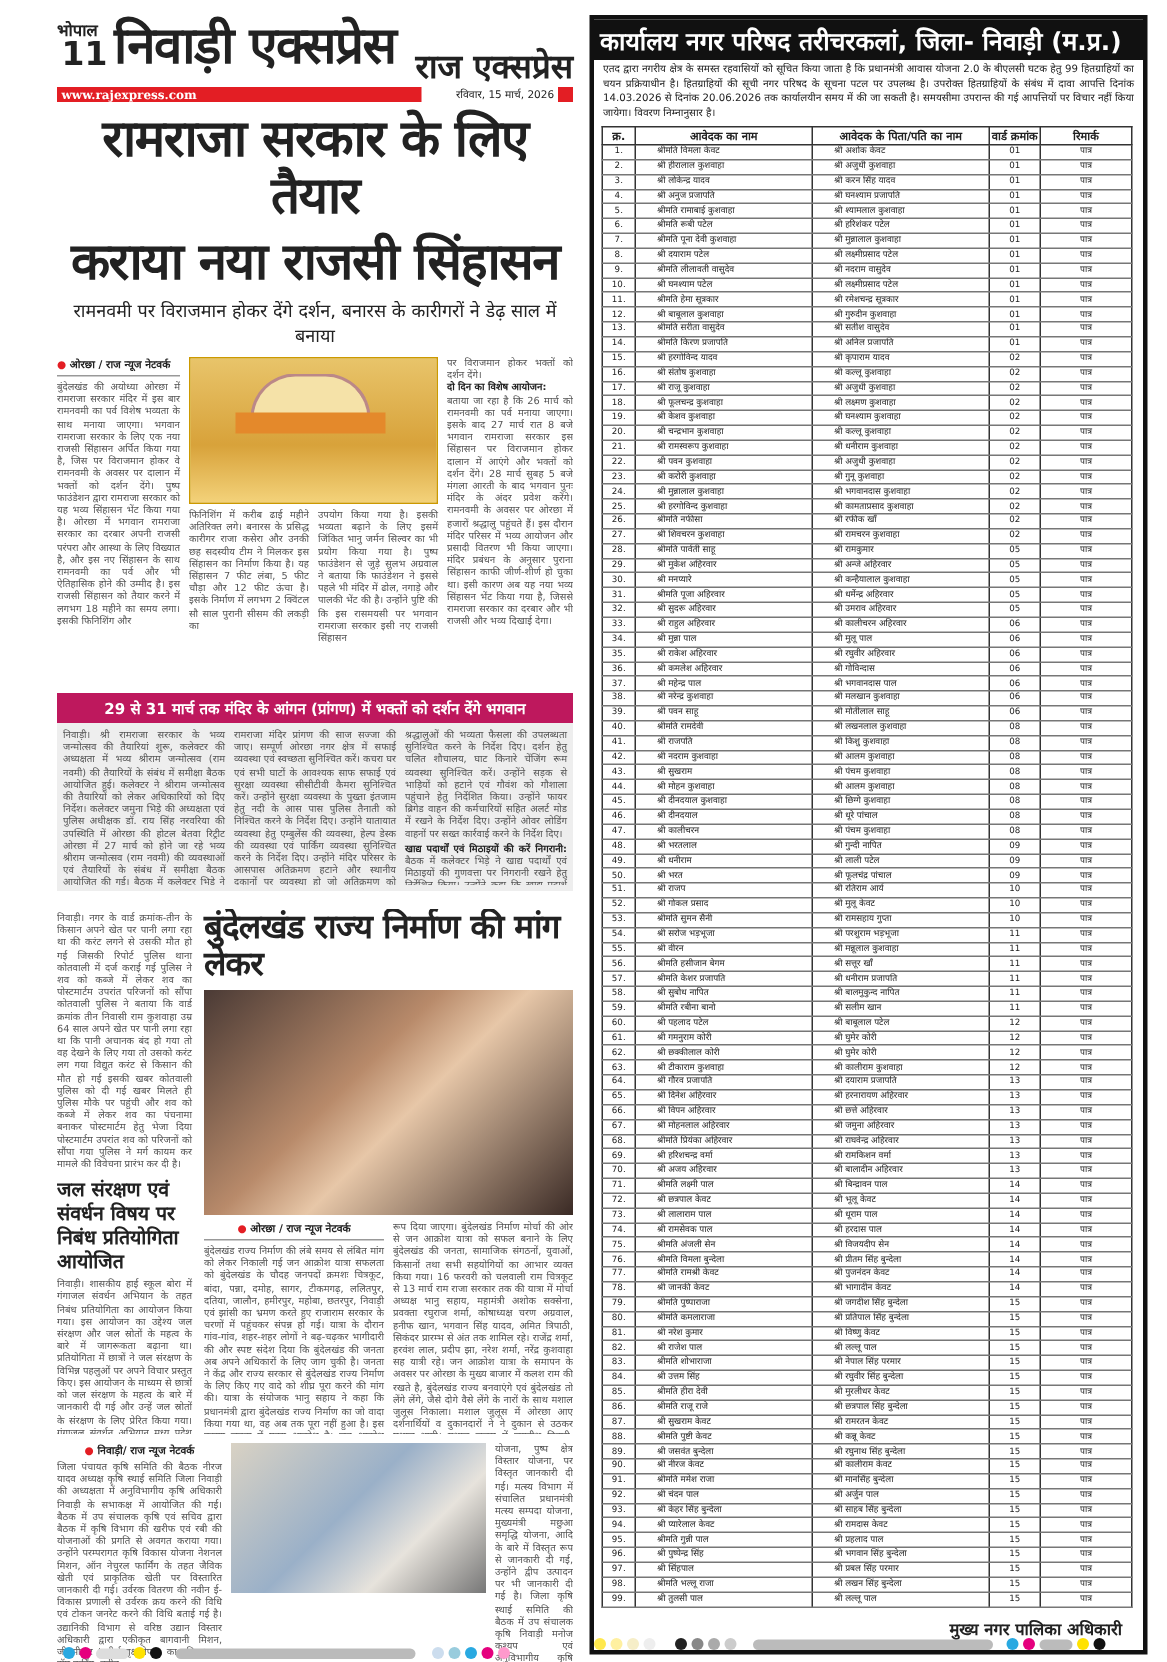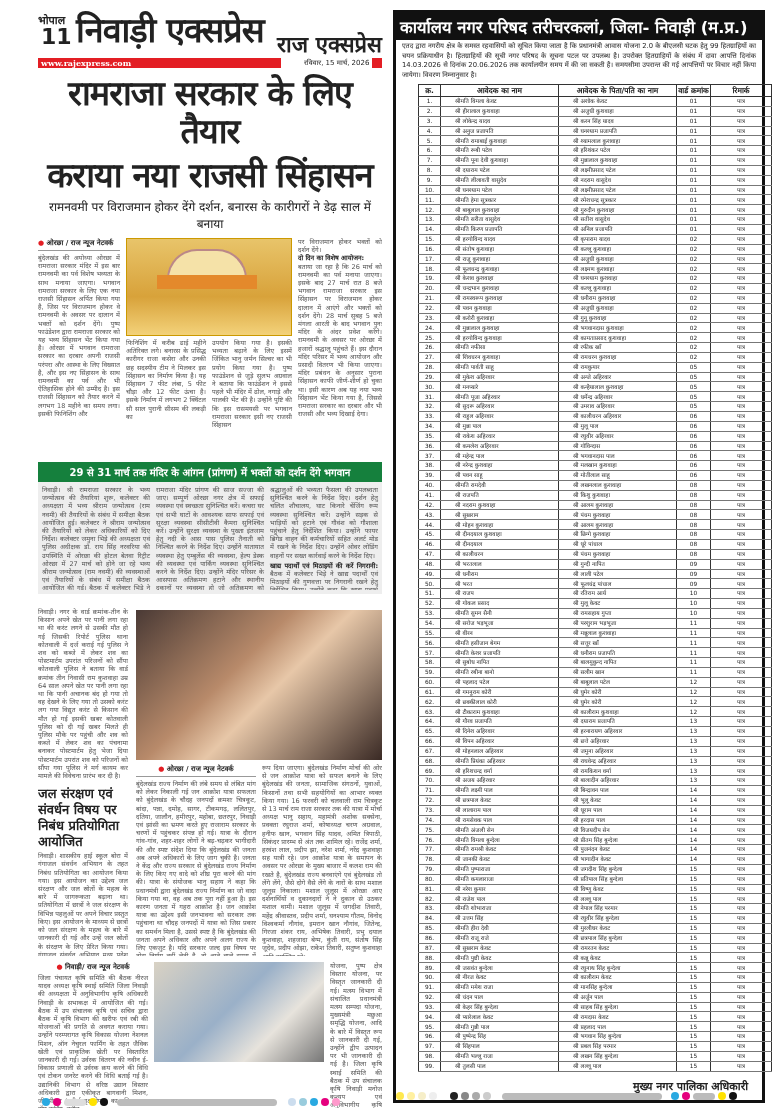--- a/index.html
+++ b/index.html
@@ -15,32 +15,32 @@
 .datebar{position:absolute;left:266px;top:58px;font-size:7px}
 .redsq{position:absolute;right:0;top:58px;width:10px;height:10px;background:#e31e24}
 .h1{font-size:34px;font-weight:900;line-height:38px;text-align:center;letter-spacing:-1px;margin-top:6px}
 .subh{font-size:12px;text-align:center;margin:4px 0 6px}
 .byline{font-size:7px;font-weight:bold}
 .byline .dot{color:#e31e24}
 .txt{font-size:6.5px;line-height:8.2px;color:#555;text-align:justify}
 .txt b{color:#222}
 .imgph{background:linear-gradient(#e8c46a,#d8a23a 60%,#f3d27a);border:1px solid #c90}
 .greybox{background:#eee;margin-top:6px;padding:0 0 4px}
-.greyhead{background:#15803d;color:#fff;font-size:10px;font-weight:bold;text-align:center;padding:3px 0}
+.greyhead{background:#be185d;color:#fff;font-size:10px;font-weight:bold;text-align:center;padding:3px 0}
 .cols3{display:flex;gap:6px;padding:4px}
 .cols3 > div{flex:1}
 .h2{font-size:22px;font-weight:900;line-height:25px;letter-spacing:-0.5px}
 .h3{font-size:13px;font-weight:bold;line-height:16px}
 .crowd{background:linear-gradient(135deg,#4a3a35,#b88a6a 40%,#e7c7a8 55%,#3a2a25);height:150px}
 .meet{background:linear-gradient(135deg,#d9d2c4,#9ab0c8 45%,#e7e3dc 70%,#777);height:100px}
 .hdr{background:#111;color:#fff;font-size:16.5px;font-weight:bold;padding:2px 4px;white-space:nowrap}
 .meta{display:flex;justify-content:space-between;align-items:flex-end;font-size:6.5px;padding:3px 4px 0}
 .meta .title{font-size:10px;font-weight:bold}
 .para{font-size:6.8px;line-height:9.5px;padding:2px 6px;text-align:justify}
-table{border-collapse:collapse;margin:2px 22px;width:calc(100% - 12px);border:1.5px solid #111}
+table{border-collapse:collapse;margin:2px 5px;width:calc(100% - 12px);border:1.5px solid #111}
 th{font-size:7.5px;font-weight:bold;border:1px solid #333;padding:1px;text-align:center;line-height:9px}
 td{font-size:5.8px;border-left:1px solid #333;border-right:1px solid #333;border-bottom:1px solid #777;padding:0 2px;line-height:8.3px;height:9.85px;white-space:nowrap;overflow:hidden}
 td.c{text-align:center}
 .sign{text-align:right;font-size:11px;font-weight:bold;padding:6px 14px 6px;line-height:14px}
 .reg{position:absolute;height:8px;display:flex;gap:3px;align-items:center}
 .dotc{width:8px;height:8px;border-radius:50%}
 .bar{height:7px;border-radius:4px;background:#bbb}
 </style>
 </head>
 <body>
@@ -100,20 +100,21 @@
     <div style="width:90px">
       <div>
         <div class="txt" style="margin-top:2px">निवाड़ी। नगर के वार्ड क्रमांक-तीन के किसान अपने खेत पर पानी लगा रहा था की करंट लगने से उसकी मौत हो गई जिसकी रिपोर्ट पुलिस थाना कोतवाली में दर्ज कराई गई पुलिस ने शव को कब्जे में लेकर शव का पोस्टमार्टम उपरांत परिजनों को सौंपा कोतवाली पुलिस ने बताया कि वार्ड क्रमांक तीन निवासी राम कुशवाहा उम्र 64 साल अपने खेत पर पानी लगा रहा था कि पानी अचानक बंद हो गया तो वह देखने के लिए गया तो उसको करंट लग गया विद्युत करंट से किसान की मौत हो गई इसकी खबर कोतवाली पुलिस को दी गई खबर मिलते ही पुलिस मौके पर पहुंची और शव को कब्जे में लेकर शव का पंचनामा बनाकर पोस्टमार्टम हेतु भेजा दिया पोस्टमार्टम उपरांत शव को परिजनों को सौंपा गया पुलिस ने मर्ग कायम कर मामले की विवेचना प्रारंभ कर दी है।</div>
       </div>
       <div style="margin-top:6px">
         <div class="h3">जल संरक्षण एवं संवर्धन विषय पर निबंध प्रतियोगिता आयोजित</div>
         <div class="txt" style="margin-top:2px">निवाड़ी। शासकीय हाई स्कूल बोरा में गंगाजल संवर्धन अभियान के तहत निबंध प्रतियोगिता का आयोजन किया गया। इस आयोजन का उद्देश्य जल संरक्षण और जल स्रोतों के महत्व के बारे में जागरूकता बढ़ाना था। प्रतियोगिता में छात्रों ने जल संरक्षण के विभिन्न पहलुओं पर अपने विचार प्रस्तुत किए। इस आयोजन के माध्यम से छात्रों को जल संरक्षण के महत्व के बारे में जानकारी दी गई और उन्हें जल स्रोतों के संरक्षण के लिए प्रेरित किया गया। गंगाजल संवर्धन अभियान मध्य प्रदेश सरकार द्वारा जल संरक्षण और नदी पुनर्जीवन के लिए शुरू किया गया एक महत्वपूर्ण अभियान है।</div>
       </div>
     </div>
     <div style="flex:1">
+      <div class="h2">बुंदेलखंड राज्य निर्माण की मांग लेकर</div>
       <div class="crowd" style="margin-top:4px"></div>
       <div style="display:flex;gap:6px;margin-top:4px">
         <div style="flex:1">
           <div class="byline" style="text-align:center"><span class="dot">● </span><span>ओरछा / राज न्यूज नेटवर्क</span></div>
           <hr style="border:0;border-top:1px solid #999;margin:3px 0">
           <div class="txt">बुंदेलखंड राज्य निर्माण की लंबे समय से लंबित मांग को लेकर निकाली गई जन आक्रोश यात्रा सफलता को बुंदेलखंड के चौदह जनपदों क्रमशः चित्रकूट, बांदा, पन्ना, दमोह, सागर, टीकमगढ़, ललितपुर, दतिया, जालौन, हमीरपुर, महोबा, छतरपुर, निवाड़ी एवं झांसी का भ्रमण करते हुए राजाराम सरकार के चरणों में पहुंचकर संपन्न हो गई। यात्रा के दौरान गांव-गांव, शहर-शहर लोगों ने बढ़-चढ़कर भागीदारी की और स्पष्ट संदेश दिया कि बुंदेलखंड की जनता अब अपने अधिकारों के लिए जाग चुकी है। जनता ने केंद्र और राज्य सरकार से बुंदेलखंड राज्य निर्माण के लिए किए गए वादे को शीघ्र पूरा करने की मांग की। यात्रा के संयोजक भानु सहाय ने कहा कि प्रधानमंत्री द्वारा बुंदेलखंड राज्य निर्माण का जो वादा किया गया था, वह अब तक पूरा नहीं हुआ है। इस कारण जनता में गहरा आक्रोश है। जन आक्रोश यात्रा का उद्देश्य इसी जनभावना को सरकार तक पहुंचाना था चौदह जनपदों में यात्रा को जिस प्रकार का समर्थन मिला है, उससे स्पष्ट है कि बुंदेलखंड की जनता अपने अधिकार और अपने अलग राज्य के लिए एकजुट है। यदि सरकार जल्द इस विषय पर ठोस निर्णय नहीं लेती है, तो आने वाले समय में आंदोलन को और व्यापक</div>
         </div>
         <div class="txt" style="flex:1">रूप दिया जाएगा। बुंदेलखंड निर्माण मोर्चा की ओर से जन आक्रोश यात्रा को सफल बनाने के लिए बुंदेलखंड की जनता, सामाजिक संगठनों, युवाओं, किसानों तथा सभी सहयोगियों का आभार व्यक्त किया गया। 16 फरवरी को चलवाली राम चित्रकूट से 13 मार्च राम राजा सरकार तक की यात्रा में मोर्चा अध्यक्ष भानु सहाय, महामंत्री अशोक सक्सेना, प्रवक्ता रघुराज शर्मा, कोषाध्यक्ष चरण अग्रवाल, हनीफ खान, भगवान सिंह यादव, अमित त्रिपाठी, सिकंदर प्रारम्भ से अंत तक शामिल रहे। राजेंद्र शर्मा, हरवंश लाल, प्रदीप झा, नरेश शर्मा, नरेंद्र कुशवाहा सह यात्री रहे। जन आक्रोश यात्रा के समापन के अवसर पर ओरछा के मुख्य बाजार में कलश राम की रखते है, बुंदेलखंड राज्य बनवाएंगे एवं बुंदेलखंड तो लेंगे लेंगे, जैसे दोगे वैसे लेंगे के नारों के साथ मशाल जुलूस निकाला। मशाल जुलूस में ओरछा आए दर्शनार्थियों व दुकानदारों ने ने दुकान से उठकर मशाल थामी। मशाल जुलूस में जगदीश तिवारी, महेंद्र श्रीवास्तव, प्रदीप शर्मा, घनश्याम गौतम, विनोद विश्वकर्मा नौगांव, इमरान खान नौगांव, जितेन्द्र, गिरजा शंकर राय, अभिषेक तिवारी, प्रभु दयाल कुशवाहा, शहजादा बेग्म, कुंती राय, संतोष सिंह जूदेव, प्रदीप ओझा, राकेश तिवारी, सतुष्न कुशवाहा आदि उपस्थित रहे।</div>
       </div>
     </div>

